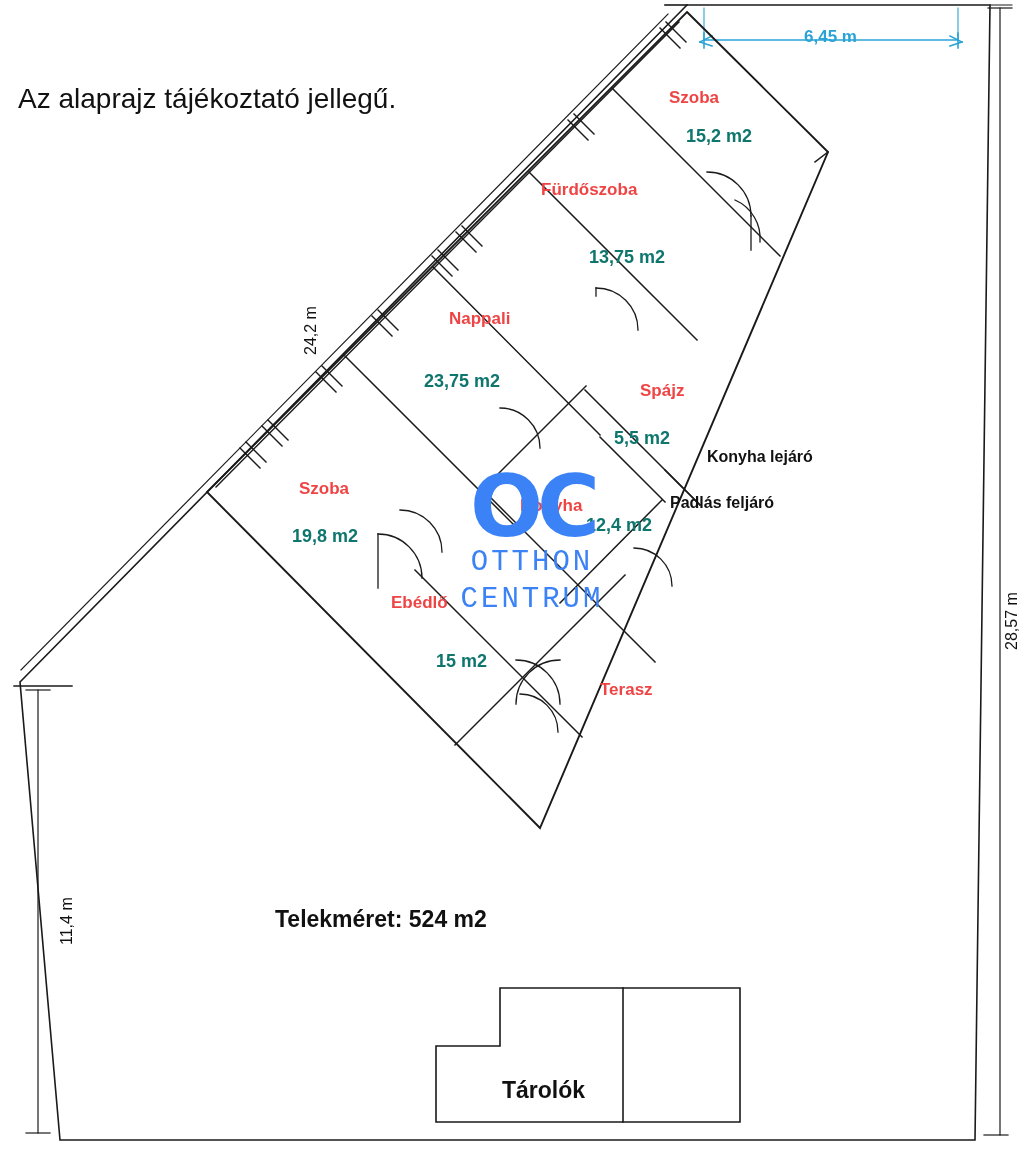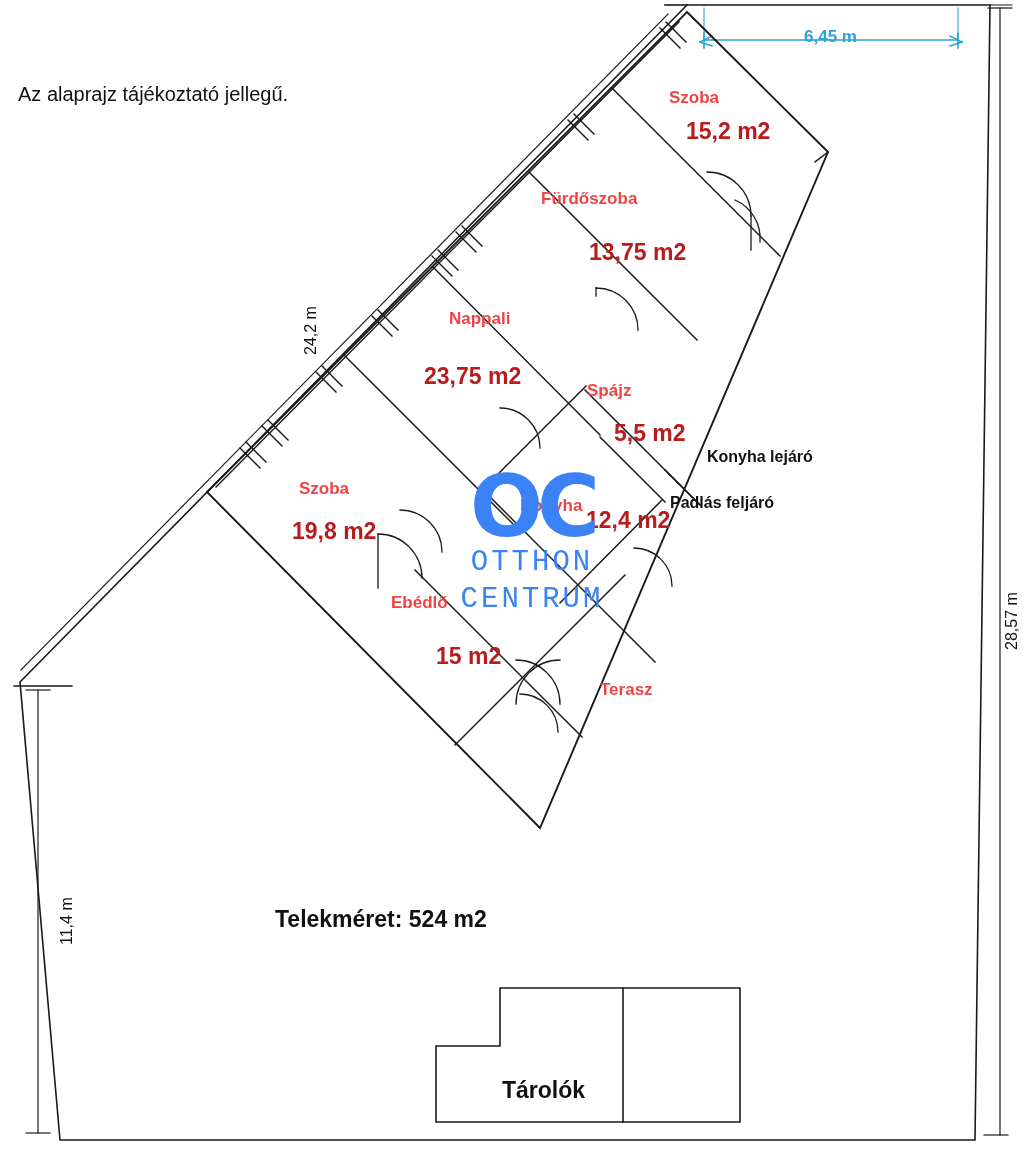--- a/index.html
+++ b/index.html
@@ -29,31 +29,32 @@
     position: absolute;
     white-space: nowrap;
     font-family: "Liberation Sans", sans-serif;
   }
   .room-name {
     font-size: 17px;
     font-weight: bold;
     color: #ef4444;
   }
   .room-area {
-    font-size: 23px;
-    font-weight: bold;
-    color: #b91c1c;
+    font-size: 18px;
+    font-weight: bold;
+    color: #0f766e;
+    margin-top: 8px;
   }
   .room-plain {
     font-size: 16px;
     font-weight: bold;
     color: #111;
   }
   .note {
-    font-size: 20px;
+    font-size: 28px;
     color: #111;
     font-weight: normal;
   }
   .plot-size {
     font-size: 23px;
     font-weight: bold;
     color: #111;
   }
   .dim {
     font-size: 16px;
@@ -228,27 +229,27 @@
 
   <div class="lbl dim rot-90" style="left:302px; top:355px;">24,2 m</div>
 
   <div class="lbl dim rot-90" style="left:1003px; top:650px;">28,57 m</div>
 
   <div class="lbl dim rot-90" style="left:58px; top:945px;">11,4 m</div>
 
   <div class="lbl room-name" style="left:669px; top:88px;">Szoba</div>
   <div class="lbl room-area" style="left:686px; top:118px;">15,2 m2</div>
 
-  <div class="lbl room-name" style="left:541px; top:189px;">Fürdőszoba</div>
+  <div class="lbl room-name" style="left:541px; top:180px;">Fürdőszoba</div>
   <div class="lbl room-area" style="left:589px; top:239px;">13,75 m2</div>
 
   <div class="lbl room-name" style="left:449px; top:309px;">Nappali</div>
   <div class="lbl room-area" style="left:424px; top:363px;">23,75 m2</div>
 
-  <div class="lbl room-name" style="left:587px; top:381px;text-align:center;">Spájz</div>
+  <div class="lbl room-name" style="left:640px; top:381px;text-align:center;">Spájz</div>
   <div class="lbl room-area" style="left:614px; top:420px;">5,5 m2</div>
 
   <div class="lbl room-plain" style="left:707px; top:448px;">Konyha lejáró</div>
 
   <div class="lbl room-plain" style="left:670px; top:494px;">Padlás feljáró</div>
 
   <div class="lbl room-name" style="left:299px; top:479px;">Szoba</div>
   <div class="lbl room-area" style="left:292px; top:518px;">19,8 m2</div>
 
   <div class="lbl room-name" style="left:520px; top:496px;">Konyha</div>

